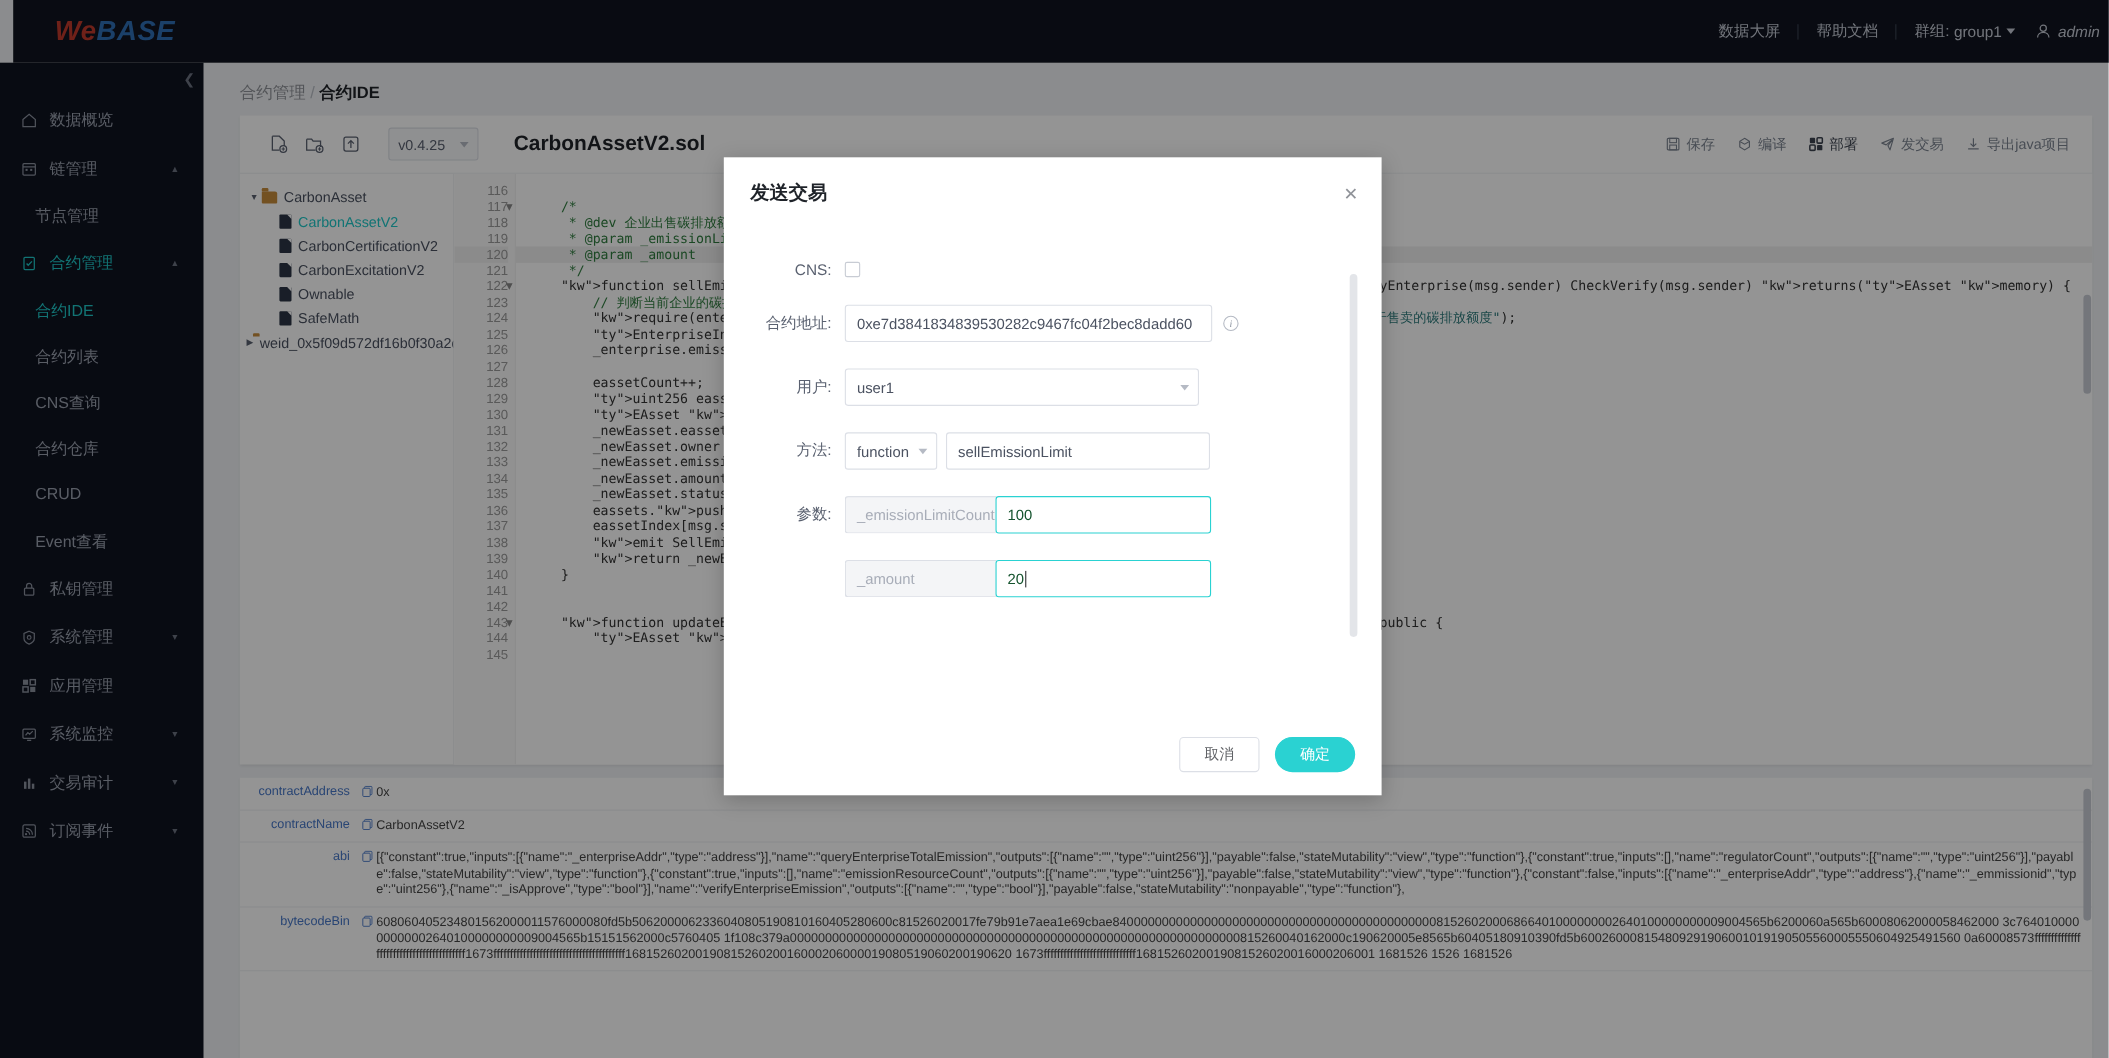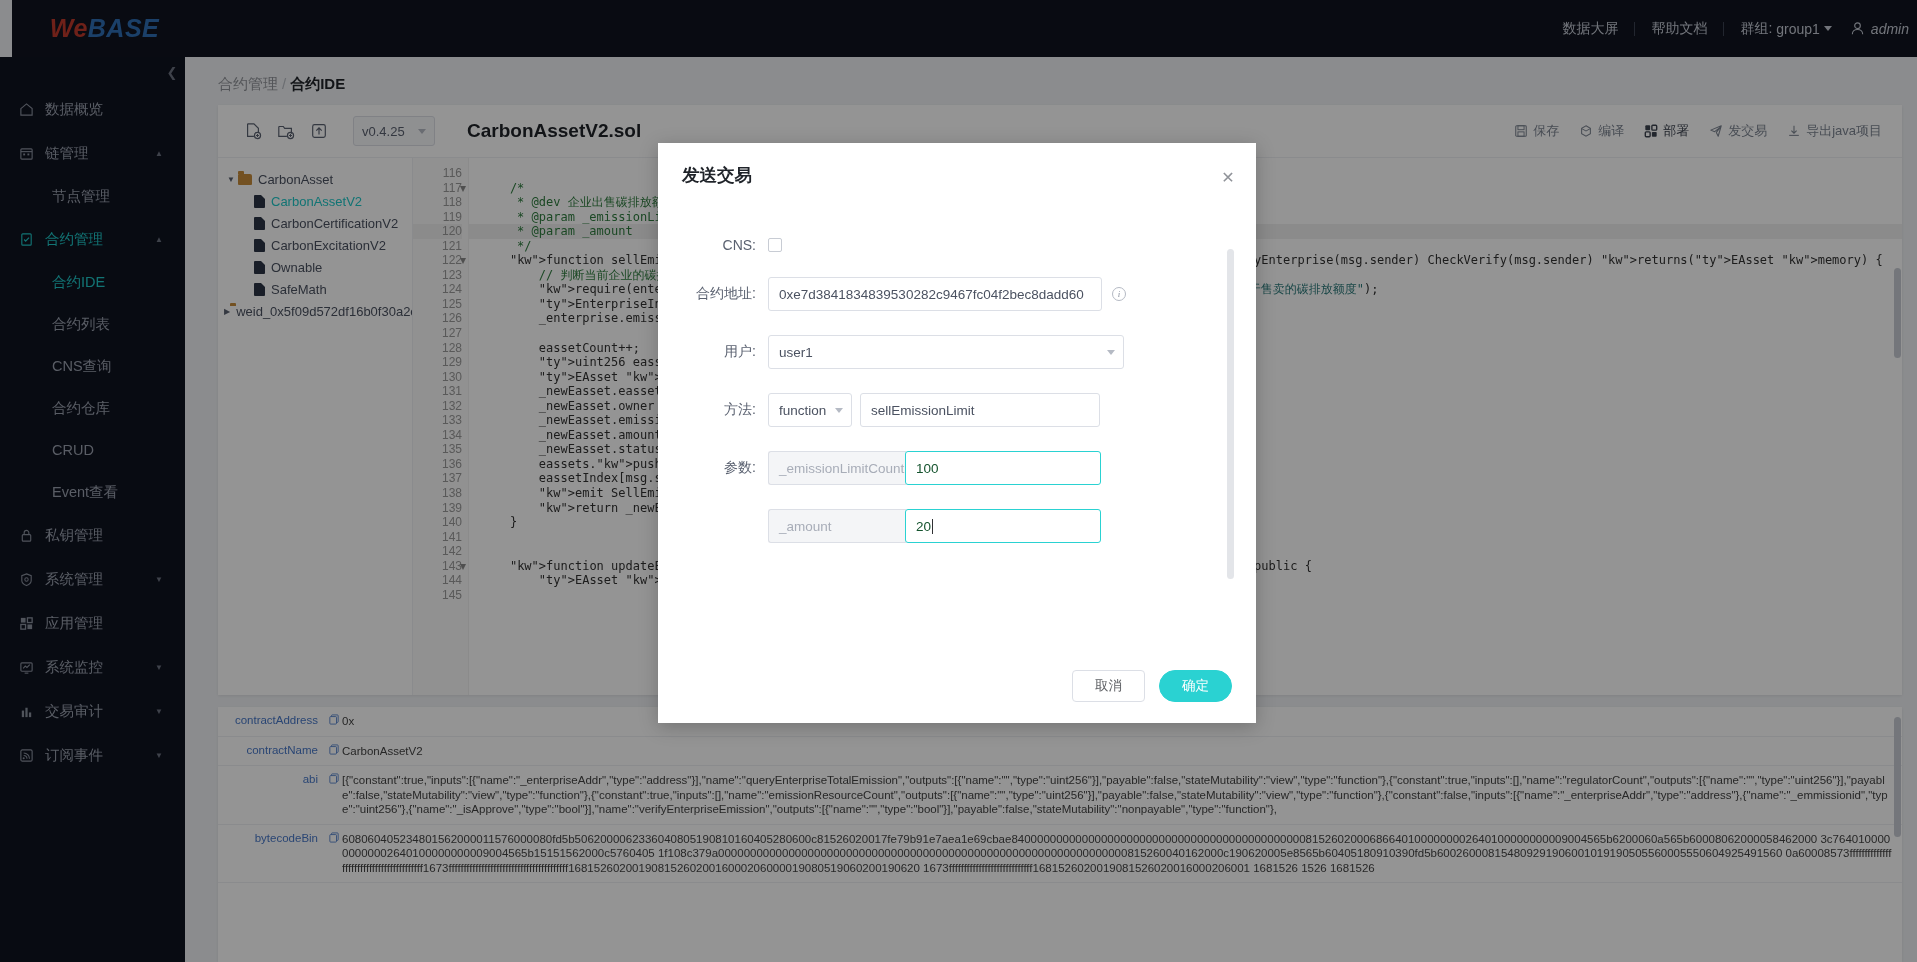--- a/index.html
+++ b/index.html
@@ -48,21 +48,21 @@
   .nav-item {
     display: flex; align-items: center; height: 44px;
     color: #9aa1ae; font-size: 14.5px; cursor: pointer; position: relative;
     padding-left: 19px;
   }
   .nav-item .ico { width: 26px; display:flex; align-items:center; color:#8a919e; }
   .nav-item.active-parent { color: #1fc8c8; }
   .nav-item.active-parent .ico { color:#1fc8c8; }
   .nav-arrow { position:absolute; right: 22px; color:#6b7280; font-size: 11px; }
   .nav-sub {
-    display:flex; align-items:center; height:42px; padding-left: 52px;
+    display:flex; align-items:center; height:42px; padding-left: 32px;
     color:#9aa1ae; font-size:14.5px; cursor:pointer;
   }
   .nav-sub.sel { color:#1fc8c8; }
 
   
   .main {
     position: absolute; left: 185px; top: 57px; width: 1732px; height: 905px;
     background: #f0f2f5; overflow: hidden;
   }
   .breadcrumb {
@@ -153,21 +153,21 @@
   .frm-row { display:flex; align-items:center; margin-bottom: 24px; padding-left: 0px;}
   .frm-label { width: 110px; text-align:right; padding-right: 12px; font-size: 14px; color:#5a6170; flex:none; }
   .chk {
     width: 14px; height:14px; border:1px solid #c8ccd4; border-radius:2px; background:#fff; cursor:pointer;
   }
   .inp {
     height: 34px; border:1px solid #dcdfe6; border-radius:3px; background:#fff;
     display:flex; align-items:center; padding: 0 10px; font-size:13.5px; color:#4b5261;
   }
   .inp.addr { width: 334px; }
-  .inp.sel { width: 356px; justify-content:space-between; padding-right:8px; cursor:pointer; }
+  .inp.sel { width: 322px; justify-content:space-between; padding-right:8px; cursor:pointer; }
   .inp.sel.small { width: 84px; }
   .inp.sel.mid { width: 240px; }
   .info-ico {
     margin-left: 10px; width: 14px; height:14px; border-radius:50%; border:1px solid #b5bac4;
     color:#8a919e; font-size:9px; display:flex; align-items:center; justify-content:center;
     font-family:"Liberation Serif",serif; font-style:italic;
   }
   .caret-sel { width:0;height:0;border-left:4px solid transparent;border-right:4px solid transparent;border-top:5px solid #b5bac4; }
   .param-group { display:flex; align-items:center; }
   .param-name {

